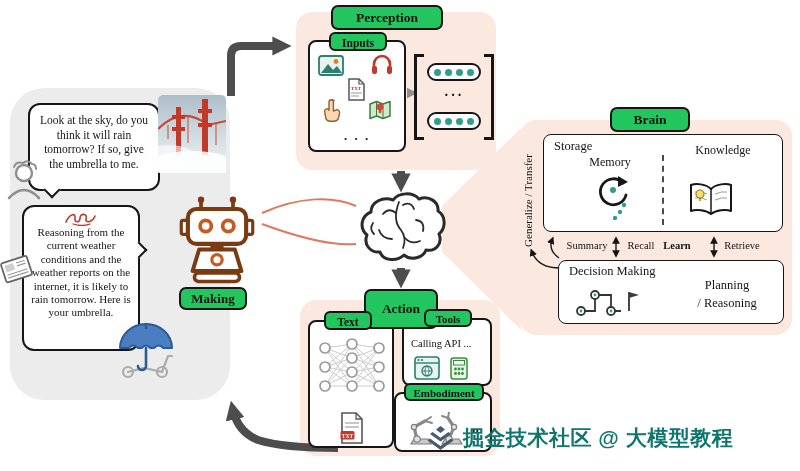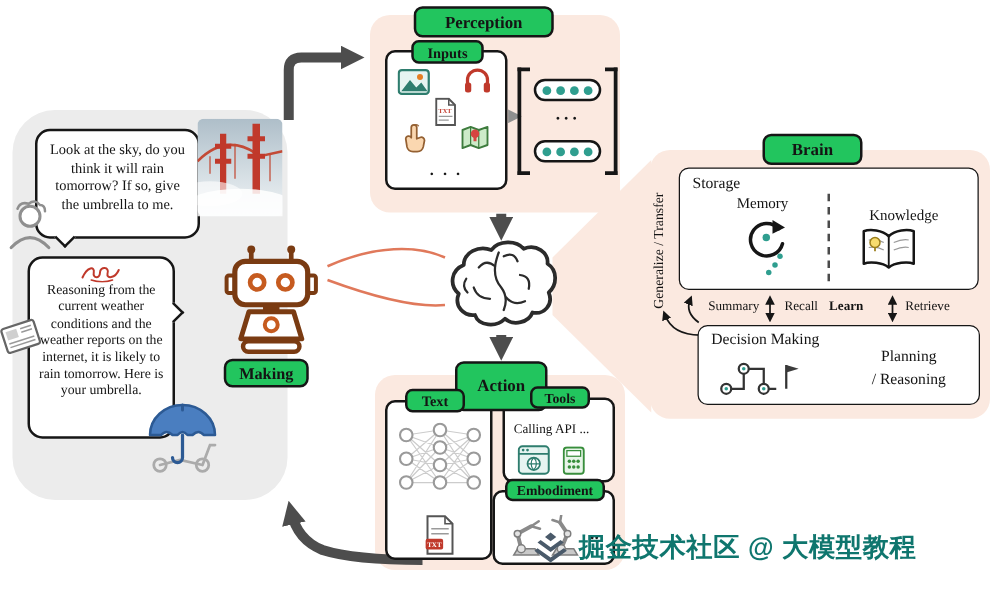--- a/index.html
+++ b/index.html
@@ -244,21 +244,21 @@
     <span>Brain</span>
   </div>
 
   <div class="box" style="left:543px; top:134px; width:240px; height:98px; border-radius:8px; border-width:1.8px;">
     <div class="txt" style="left:10px; top:4px; font-size:12.5px;">
       <span>Storage</span>
     </div>
     <div class="txt ctr" style="left:20px; top:20px; width:92px; font-size:12px;">
       <span>Memory</span>
     </div>
-    <div class="txt ctr" style="left:130px; top:30px; width:98px; font-size:12px;">
+    <div class="txt ctr" style="left:130px; top:8px; width:98px; font-size:12px;">
       <span>Knowledge</span>
     </div>
     <div class="divider-dashed" style="left:118px; top:20px; height:70px;"></div>
 
     <svg class="icon" style="left:50px; top:38px;" width="38" height="50" viewBox="0 0 38 50">
       <path d="M29 10 A13 13 0 1 0 32 22" stroke="#161616" stroke-width="2.8" fill="none" stroke-linecap="round"></path>
       <polygon points="24,3 34,9 24,14" fill="#161616"></polygon>
       <circle cx="19" cy="17" r="3" fill="#2F9E8F"></circle>
       <circle cx="30" cy="32" r="2.2" fill="#2F9E8F"></circle>
       <circle cx="26" cy="39" r="2.2" fill="#2F9E8F"></circle>

